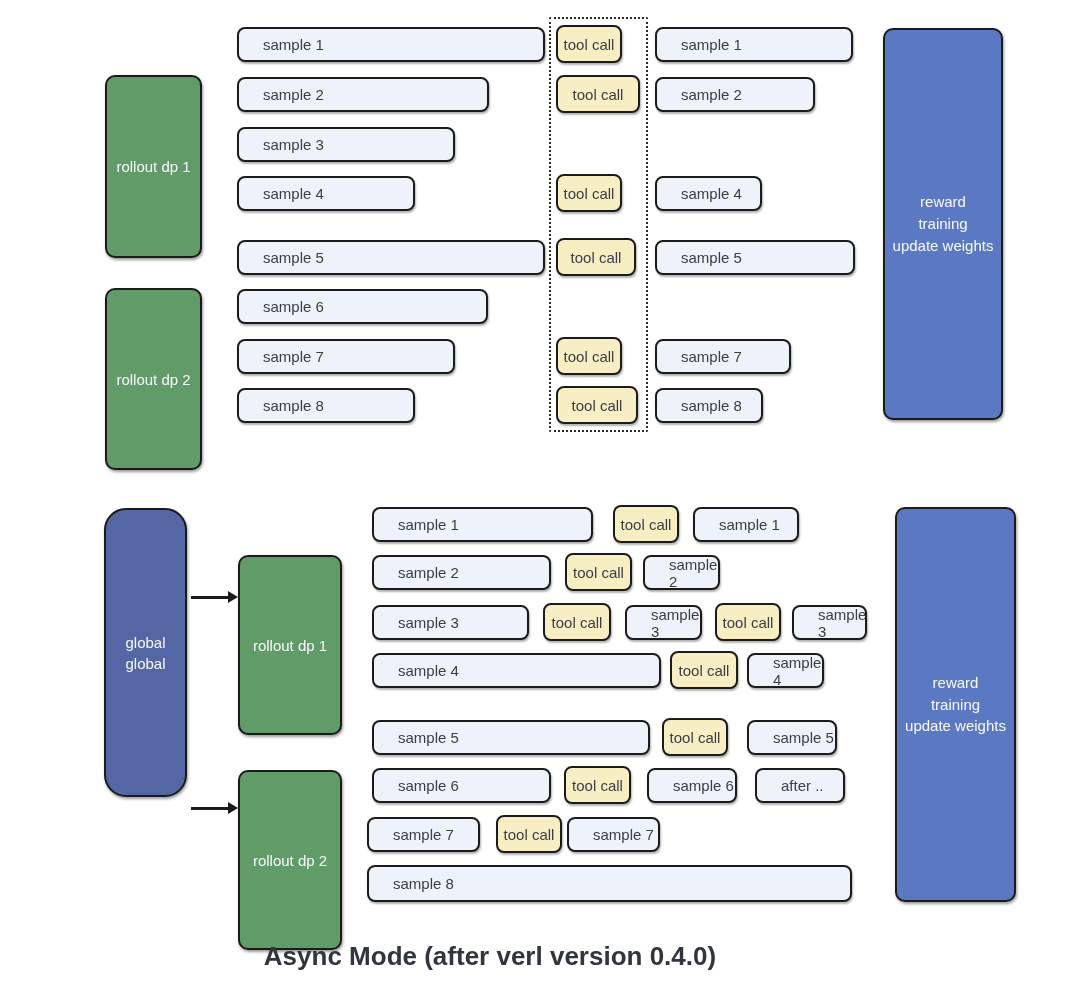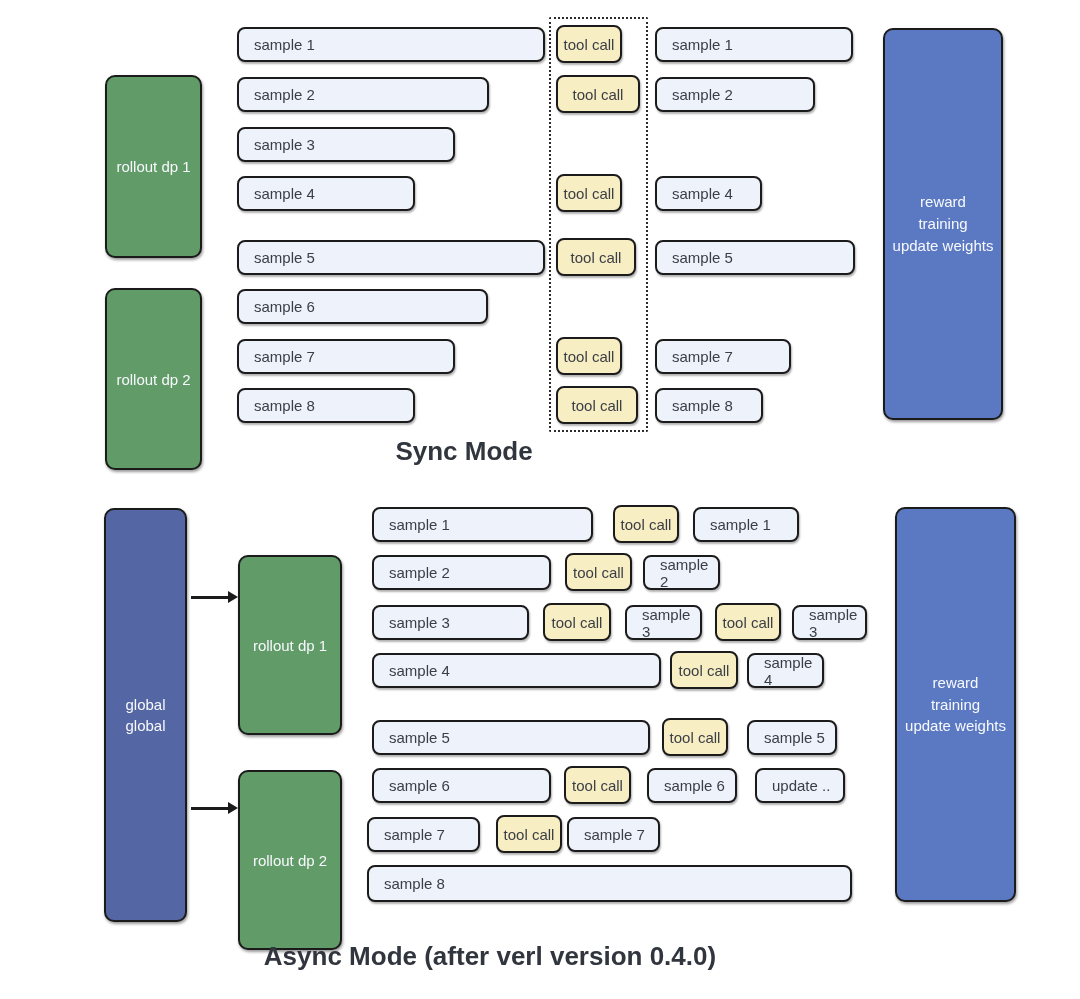--- a/index.html
+++ b/index.html
@@ -15,21 +15,21 @@
     box-sizing:border-box;
     border:2px solid var(--border);
     display:flex;
     align-items:center;
   }
   .sample{
     background:var(--sample-fill);
     border-radius:8px;
     color:var(--text-dark);
     font-size:15px;
-    padding-left:15px;
+    padding-left:24px;
     justify-content:flex-start;
     box-shadow:1px 2px 2px rgba(0,0,0,0.30);
   }
   .tool{
     background:var(--tool-fill);
     border-radius:8px;
     color:var(--text-dark);
     font-size:15px;
     justify-content:center;
     box-shadow:1px 2px 2px rgba(0,0,0,0.30);
@@ -121,21 +121,21 @@
       <div class="box sample" style="left: 655px; top: 240px; width: 200px; height: 35px;">sample 5</div>
       <div class="box sample" style="left: 655px; top: 339px; width: 136px; height: 35px;">sample 7</div>
       <div class="box sample" style="left: 655px; top: 388px; width: 108px; height: 35px;">sample 8</div>
       <div class="box reward" style="left: 883px; top: 28px; width: 120px; height: 392px;">
         <div>reward</div>
         <div>training</div>
         <div>update weights</div>
       </div>
     </div>
   <div id="async-layer">
-      <div class="box queue" style="left: 104px; top: 508px; width: 83px; height: 414px;">
+      <div class="box queue" style="left: 104px; top: 508px; width: 83px; height: 289px; border-radius: 22px;">
         <div>global</div>
         <div>global</div>
       </div>
       <div class="arrow" style="left: 191px; top: 596px; width: 38px;"></div>
       <div class="arrow" style="left: 191px; top: 807px; width: 38px;"></div>
       <div class="box worker" style="left: 238px; top: 507px; width: 104px; height: 180px;">rollout dp 1</div>
       <div class="box worker" style="left: 238px; top: 722px; width: 104px; height: 180px;">rollout dp 2</div>
       <div class="box sample" style="left: 372px; top: 507px; width: 221px; height: 35px;">sample 1</div>
       <div class="box tool" style="left: 613px; top: 505px; width: 66px; height: 38px;">tool call</div>
       <div class="box sample" style="left: 693px; top: 507px; width: 106px; height: 35px;">sample 1</div>
@@ -149,26 +149,25 @@
       <div class="box sample" style="left: 792px; top: 605px; width: 75px; height: 35px;">sample 3</div>
       <div class="box sample" style="left: 372px; top: 653px; width: 289px; height: 35px;">sample 4</div>
       <div class="box tool" style="left: 670px; top: 651px; width: 68px; height: 38px;">tool call</div>
       <div class="box sample" style="left: 747px; top: 653px; width: 77px; height: 35px;">sample 4</div>
       <div class="box sample" style="left: 372px; top: 720px; width: 278px; height: 35px;">sample 5</div>
       <div class="box tool" style="left: 662px; top: 718px; width: 66px; height: 38px;">tool call</div>
       <div class="box sample" style="left: 747px; top: 720px; width: 90px; height: 35px;">sample 5</div>
       <div class="box sample" style="left: 372px; top: 768px; width: 179px; height: 35px;">sample 6</div>
       <div class="box tool" style="left: 564px; top: 766px; width: 67px; height: 38px;">tool call</div>
       <div class="box sample" style="left: 647px; top: 768px; width: 90px; height: 35px;">sample 6</div>
-      <div class="box sample" style="left: 755px; top: 768px; width: 90px; height: 35px;">update ..</div>
+      <div class="box sample" style="left: 755px; top: 768px; width: 90px; height: 35px;">after ..</div>
       <div class="box sample" style="left: 367px; top: 817px; width: 113px; height: 35px;">sample 7</div>
       <div class="box tool" style="left: 496px; top: 815px; width: 66px; height: 38px;">tool call</div>
       <div class="box sample" style="left: 567px; top: 817px; width: 93px; height: 35px;">sample 7</div>
       <div class="box sample" style="left: 367px; top: 865px; width: 485px; height: 37px;">sample 8</div>
       <div class="box reward" style="left: 895px; top: 507px; width: 121px; height: 395px;">
         <div>reward</div>
         <div>training</div>
         <div>update weights</div>
       </div>
     </div>
-  <div class="title" style="left:334px;top:436px;width:260px;">Sync Mode</div>
   <div class="title" style="left:240px;top:941px;width:500px;">Async Mode (after verl version 0.4.0)</div>
 </div>
 
 </body></html>

